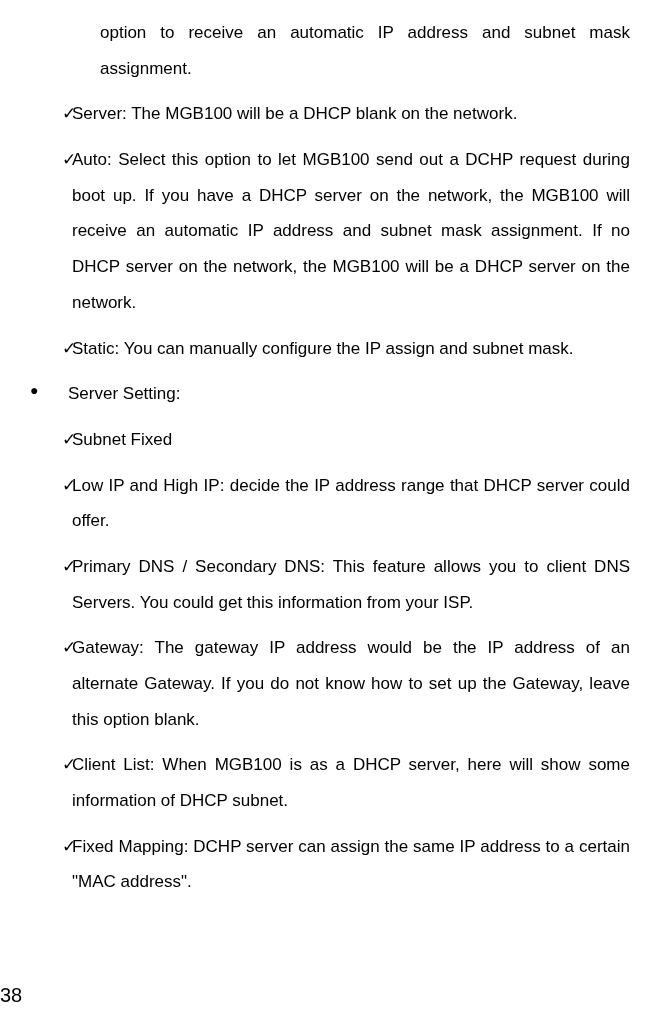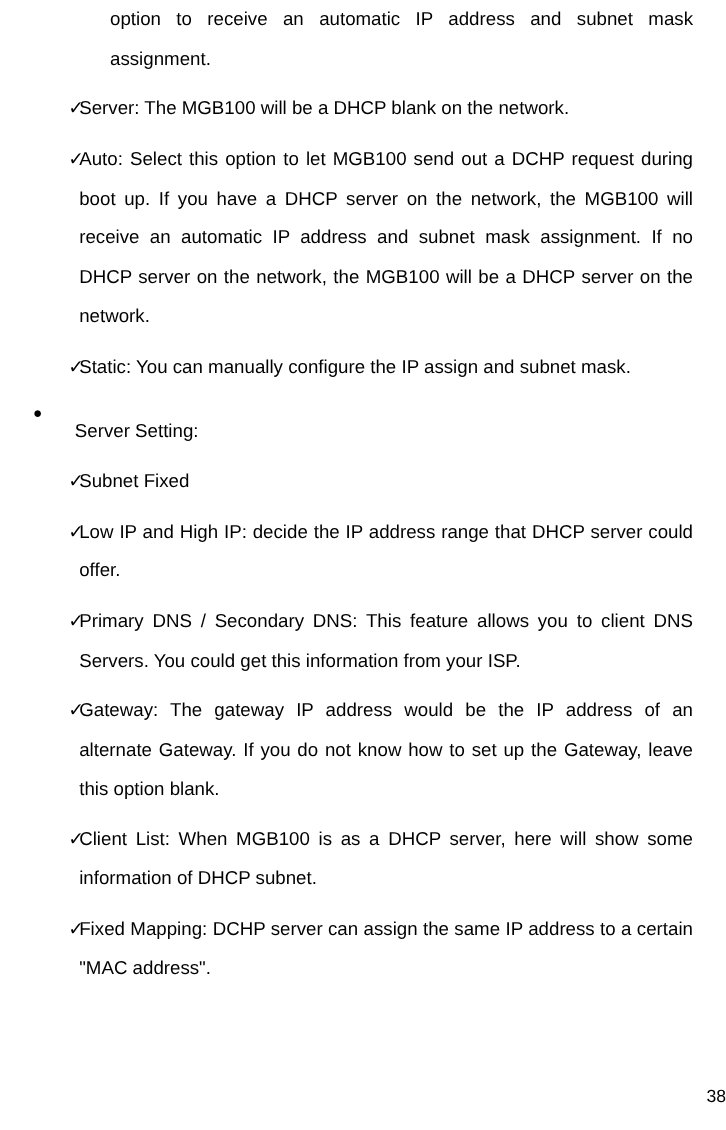--- a/index.html
+++ b/index.html
@@ -11,21 +11,21 @@
       width: 660px;
       height: 1027px;
       background: #ffffff;
       font-family: Arial, sans-serif;
       font-size: 17px;
       color: #000000;
       padding: 0 30px;
       position: relative;
     }
     .content {
-      padding-top: 0;
+      padding-top: 15px;
     }
     .checkmark-item {
       display: flex;
       margin-bottom: 10px;
       line-height: 2.1;
     }
     .checkmark {
       width: 42px;
       flex-shrink: 0;
       padding-left: 32px;
@@ -41,35 +41,34 @@
       line-height: 2.1;
     }
     .bullet {
       width: 38px;
       flex-shrink: 0;
       padding-left: 0;
       font-size: 14px;
     }
     .bullet-text {
       flex: 1;
-      margin-top: 13px;
     }
     .continuation {
       margin-left: 70px;
       text-align: justify;
       line-height: 2.1;
       margin-bottom: 10px;
     }
     .page-number {
       position: absolute;
       bottom: 20px;
       left: 0;
       right: 0;
-      text-align: right;
-      font-size: 16px;
+      text-align: left;
+      font-size: 20px;
     }
   </style>
 </head>
 <body>
 
 <div class="content">
 
   <div class="continuation">option to receive an automatic IP address and subnet mask assignment.</div>
 
   <div class="checkmark-item">

